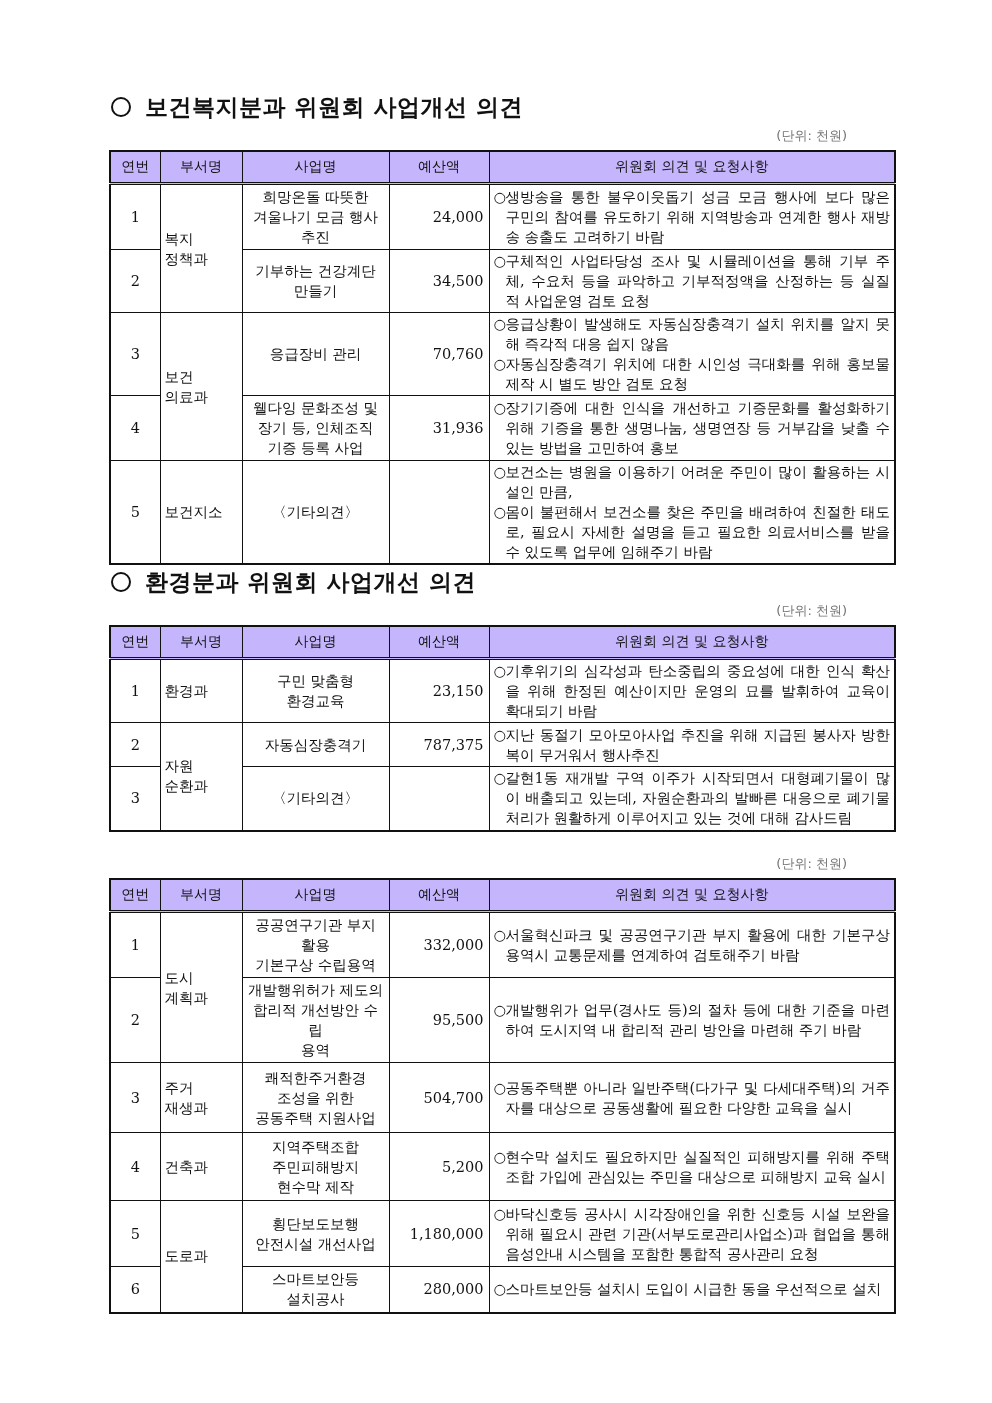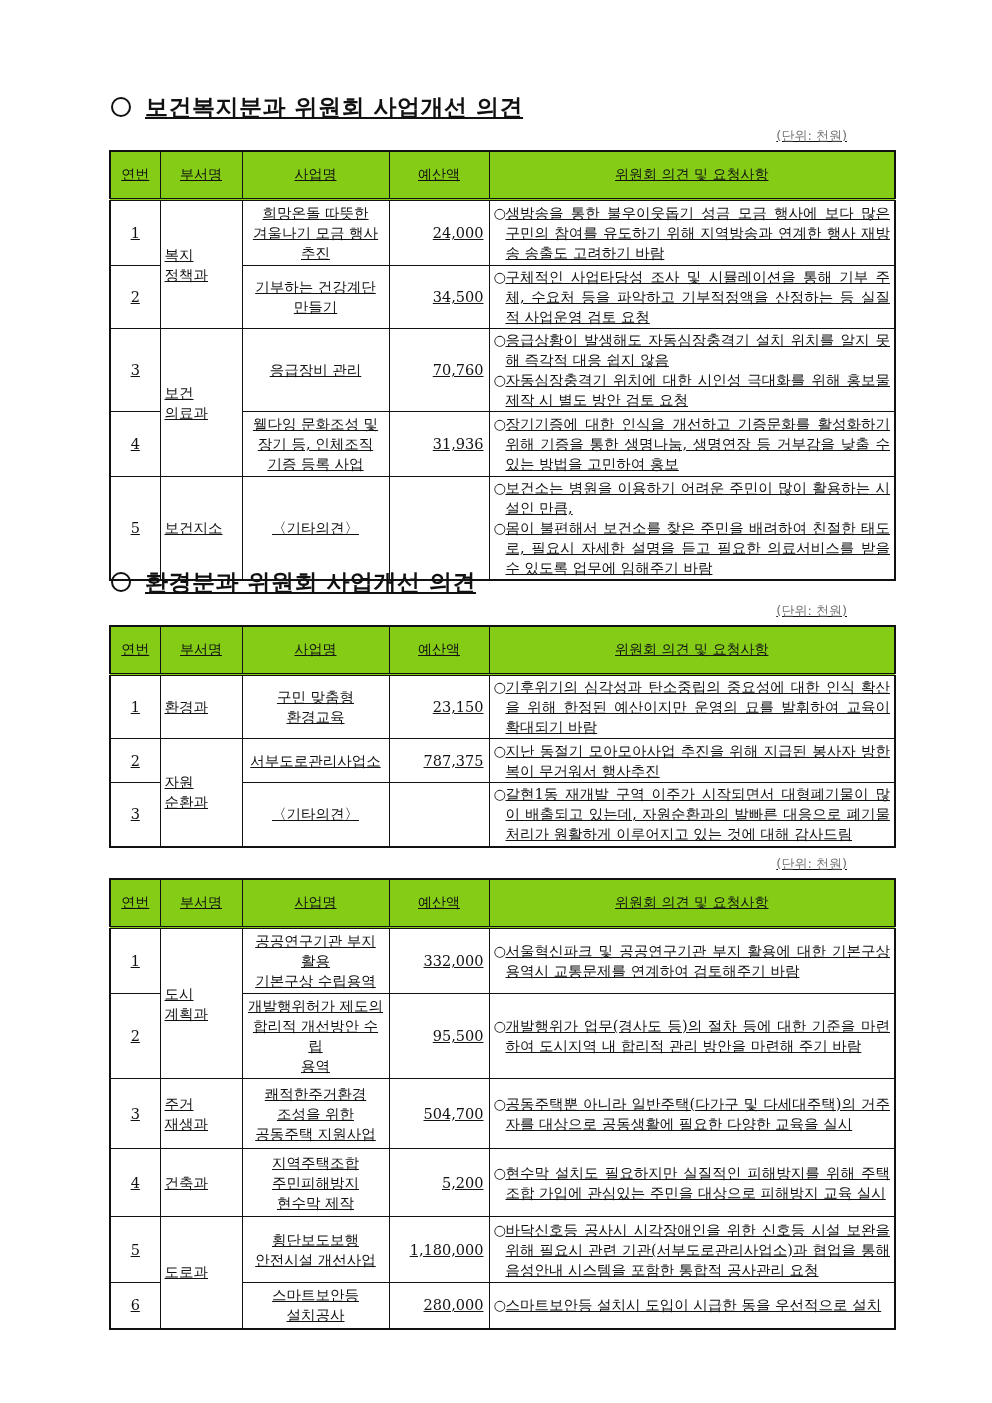--- a/index.html
+++ b/index.html
@@ -1,22 +1,22 @@
 <!DOCTYPE html>
 <html><head>
   <meta charset="utf-8">
   <style>
     html, body { margin: 0; padding: 0; background: #ffffff; }
     body { width: 992px; height: 1403px; position: relative; font-family: "DejaVu Serif", "Liberation Serif", serif; color: #111; }
-    .section { position: absolute; left: 109px; width: 738px; text-decoration: underline; }
+    .section { position: absolute; left: 109px; width: 738px; }
     .sec-title { font-family: "DejaVu Sans", "Liberation Sans", sans-serif; font-size: 23px; font-weight: bold; letter-spacing: 0.5px; margin: 0; height: 34px; line-height: 34px; display: flex; align-items: center; }
     .sec-title .bullet { display: inline-block; width: 16px; height: 16px; border: 2px solid #111; border-radius: 50%; margin: 0 14px 0 2px; }
     .unit { text-align: right; font-size: 13px; font-family: "DejaVu Sans", "Liberation Sans", sans-serif; color: #737373; height: 20px; line-height: 20px; margin-top: 2px; margin-bottom: 4px; }
     table { width: 787px; border-collapse: collapse; table-layout: fixed; border: 2px solid #111; }
-    th { background: #84cc16; font-family: "DejaVu Sans", "Liberation Sans", sans-serif; font-weight: normal; font-size: 14px; height: 30px; border: 1px solid #111; border-bottom: 3px double #111; padding: 8px; }
+    th { background: #c4b5fd; font-family: "DejaVu Sans", "Liberation Sans", sans-serif; font-weight: normal; font-size: 14px; height: 30px; border: 1px solid #111; border-bottom: 3px double #111; padding: 0; }
     td { border: 1px solid #111; font-size: 14.5px; line-height: 20px; padding: 2px 4px; vertical-align: middle; }
     td.num { text-align: center; }
     td.dept { text-align: left; }
     td.proj { text-align: center; }
     td.budget { text-align: right; padding-right: 5px; }
     td.op { text-align: justify; padding: 1px 4px 1px 4px; }
     .op-item { padding-left: 12px; text-indent: -12px; }
     .op-item .mark { display: inline-block; width: 12px; text-indent: 0; }
     col.c1 { width: 50px; } col.c2 { width: 82px; } col.c3 { width: 147px; } col.c4 { width: 100px; } col.c5 { width: auto; }
   </style>
@@ -125,21 +125,21 @@
           <td class="dept" rowspan="1">환경과</td>
           <td class="proj">구민 맞춤형<br>환경교육</td>
           <td class="budget">23,150</td>
           <td class="op">
             <div class="op-item"><span class="mark">○</span><span>기후위기의 심각성과 탄소중립의 중요성에 대한 인식 확산을 위해 한정된 예산이지만 운영의 묘를 발휘하여 교육이 확대되기 바람</span></div>
           </td>
         </tr>
         <tr style="height: 44px;">
           <td class="num">2</td>
           <td class="dept" rowspan="2">자원<br>순환과</td>
-          <td class="proj">서부도로관리사업소</td>
+          <td class="proj">자동심장충격기</td>
           <td class="budget">787,375</td>
           <td class="op">
             <div class="op-item"><span class="mark">○</span><span>지난 동절기 모아모아사업 추진을 위해 지급된 봉사자 방한복이 무거워서 행사추진</span></div>
           </td>
         </tr>
         <tr style="height: 64px;">
           <td class="num">3</td>
           <td class="proj">〈기타의견〉</td>
           <td class="budget"></td>
           <td class="op">

